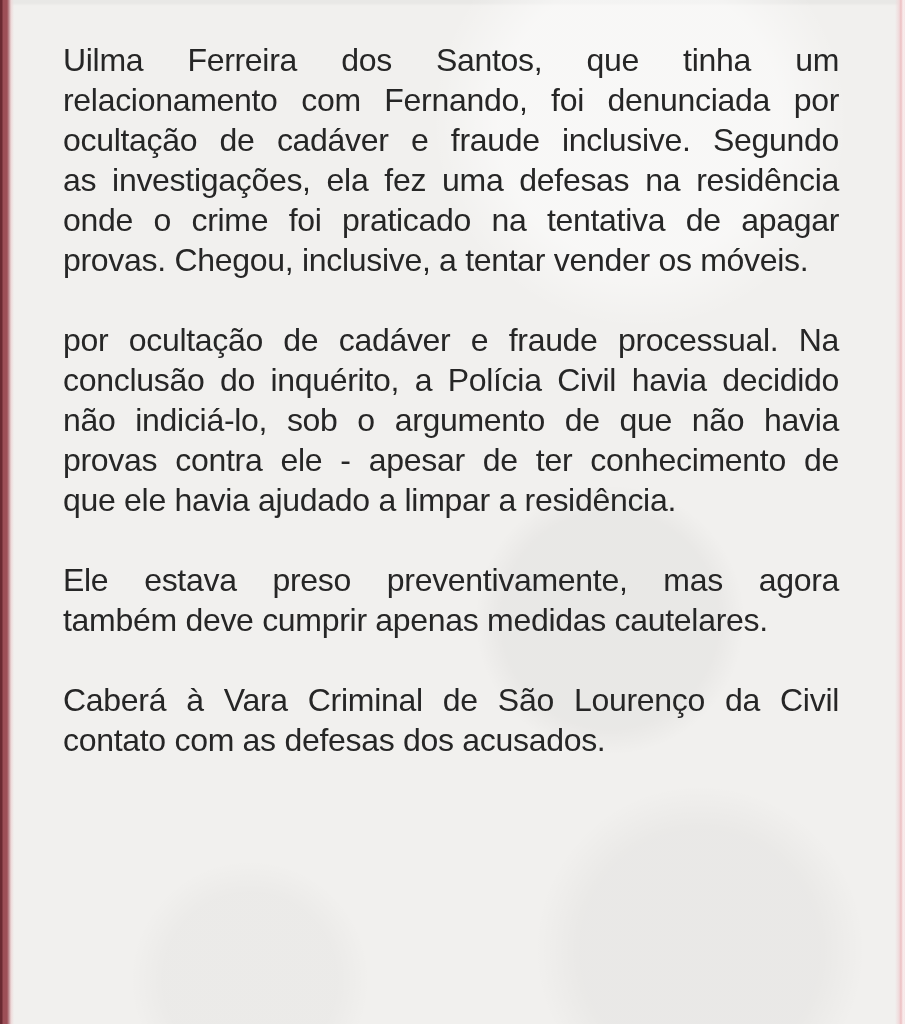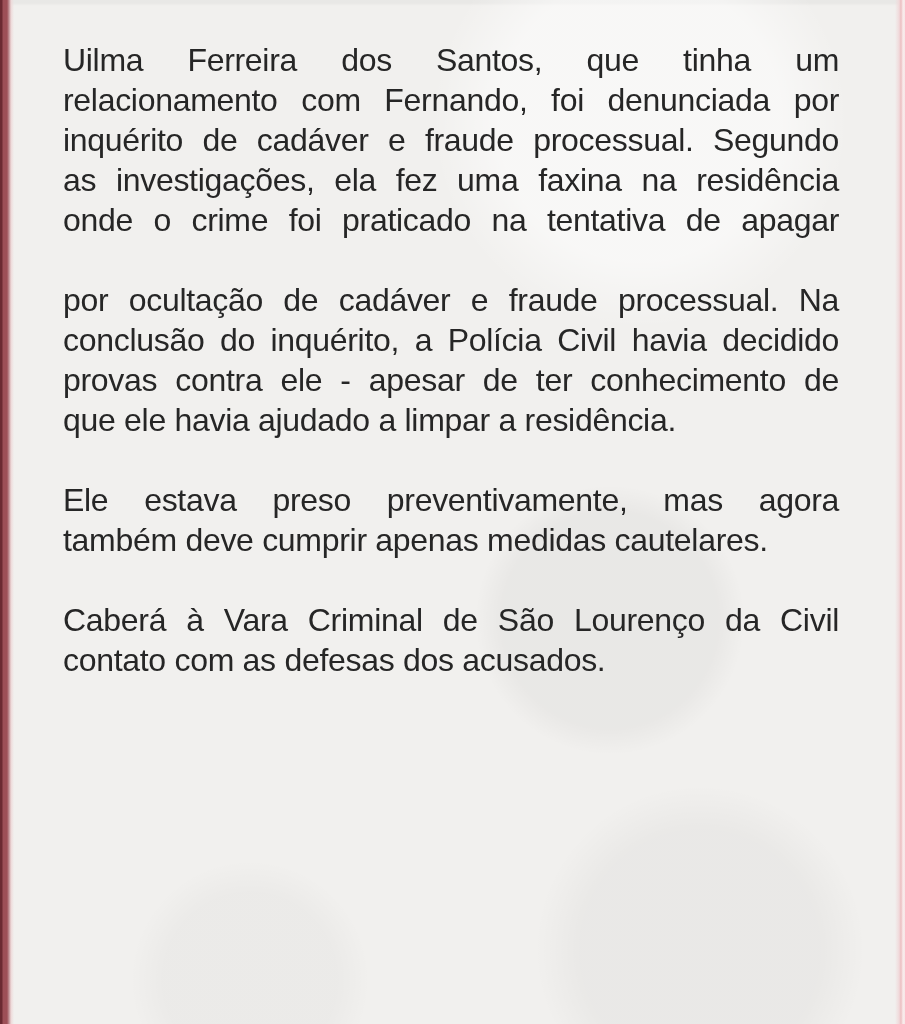--- a/index.html
+++ b/index.html
@@ -74,29 +74,31 @@
 <body>
 
 <div class="page">
   <div class="watermark"></div>
 
   <div class="article">
 
     <div class="paragraph">
       <div class="line">Uilma Ferreira dos Santos, que tinha um</div>
       <div class="line">relacionamento com Fernando, foi denunciada por</div>
-      <div class="line">inquérito de cadáver e fraude processual. Segundo</div>
-      <div class="line">as investigações, ela fez uma faxina na residência</div>
+      <div class="line">ocultação de cadáver e fraude inclusive. Segundo</div>
+      <div class="line">as investigações, ela fez uma defesas na residência</div>
       <div class="line">onde o crime foi praticado na tentativa de apagar</div>
+      <div class="line last">provas. Chegou, inclusive, a tentar vender os móveis.</div>
     </div>
 
 
     <div class="paragraph">
       <div class="line">por ocultação de cadáver e fraude processual. Na</div>
       <div class="line">conclusão do inquérito, a Polícia Civil havia decidido</div>
+      <div class="line">não indiciá-lo, sob o argumento de que não havia</div>
       <div class="line">provas contra ele - apesar de ter conhecimento de</div>
       <div class="line last">que ele havia ajudado a limpar a residência.</div>
     </div>
 
     <div class="paragraph">
       <div class="line">Ele estava preso preventivamente, mas agora</div>
       <div class="line last">também deve cumprir apenas medidas cautelares.</div>
     </div>
 
     <div class="paragraph">

